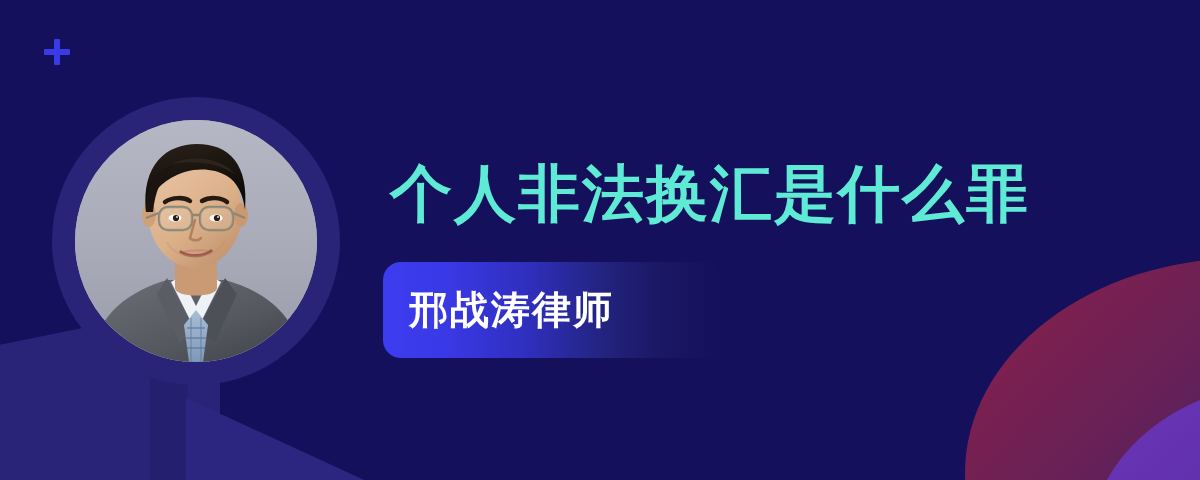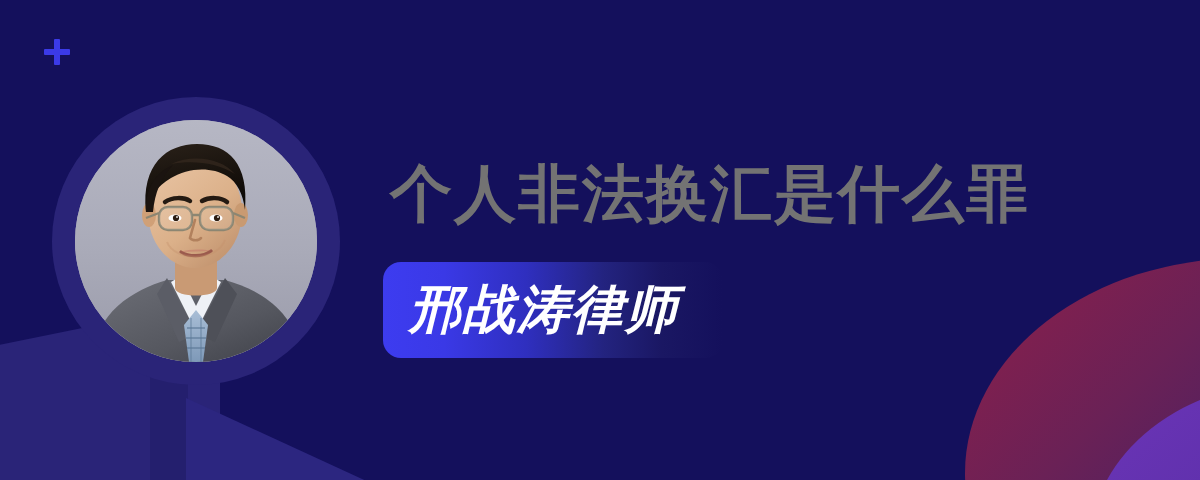--- a/index.html
+++ b/index.html
@@ -98,21 +98,21 @@
   }
   .avatar svg { display:block; width:242px; height:242px; }
 
   
   .headline {
     position:absolute;
     left:390px; top:160px;
     font-size:62px;
     line-height:68px;
     font-weight:bold;
-    color:#737373;
+    color:#5eead4;
     letter-spacing:2px;
     white-space:nowrap;
     font-family:"DejaVu Sans","Liberation Sans",sans-serif;
   }
 
   .name-badge {
     position:absolute;
     left:383px; top:262px;
     width:340px; height:96px;
     border-radius:18px;
@@ -121,27 +121,26 @@
         #3a39e6 18%,
         #2f2fbf 42%,
         #23237f 65%,
         #1a1763 82%,
         rgba(20,16,92,0) 100%);
     display:flex;
     align-items:center;
   }
   .name-badge .name-text {
     margin-left:26px;
-    font-size:52px;
+    font-size:39px;
     font-weight:bold;
     color:#ffffff;
     letter-spacing:2px;
     white-space:nowrap;
     font-family:"DejaVu Sans","Liberation Sans",sans-serif;
-    font-style:italic;
   }
 </style>
 </head>
 <body>
 
 <div id="stage">
 
   <div class="bg-layer">
     <div class="blob-br"></div>
     <div class="blob-br2"></div>

